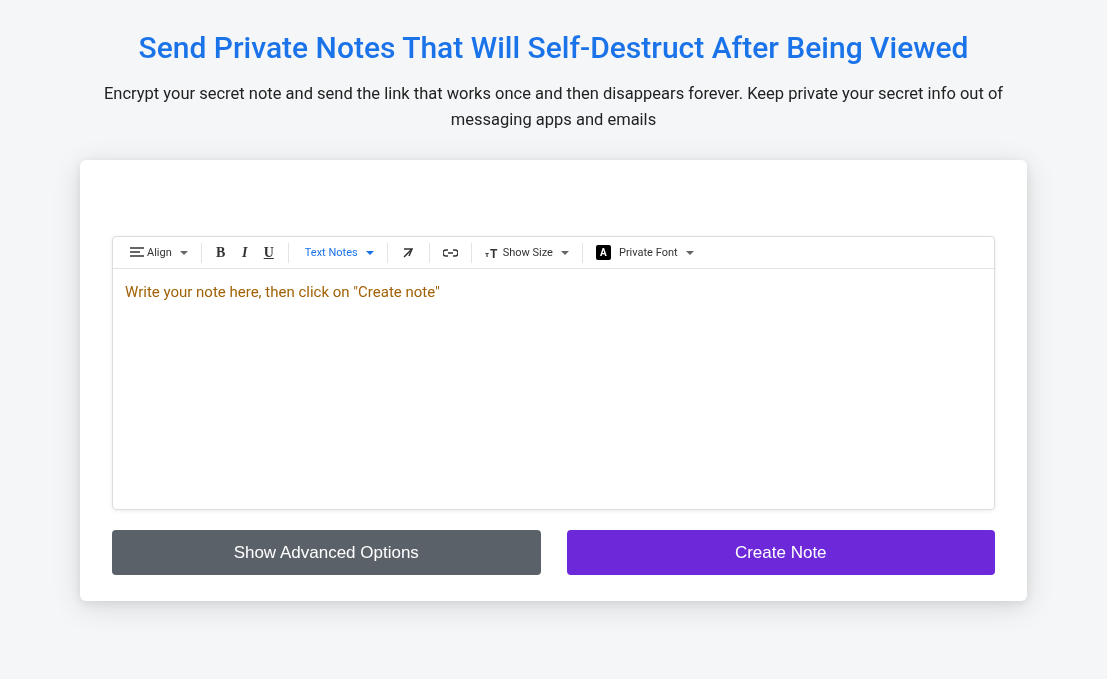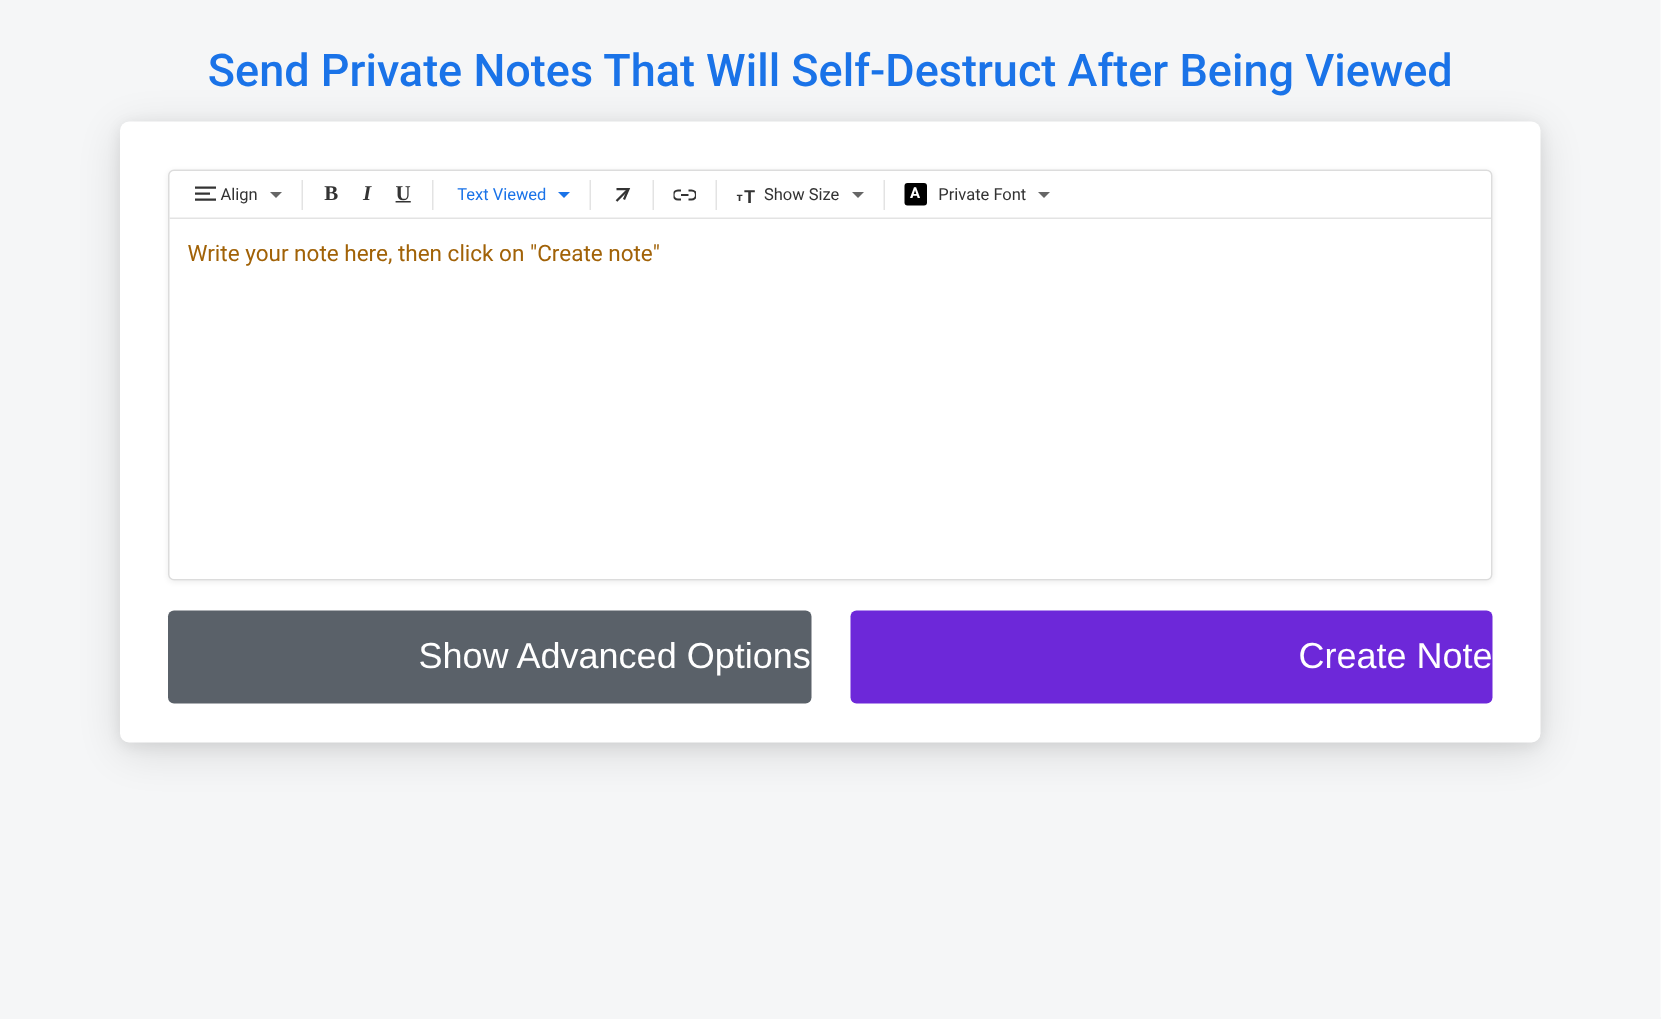--- a/index.html
+++ b/index.html
@@ -31,20 +31,21 @@
   .card {
     background: #fff;
     border-radius: 6px;
     box-shadow: 0 6px 30px rgba(0,0,0,0.12), 0 2px 10px rgba(0,0,0,0.08);
     padding: 32px 32px 26px 32px;
   }
   .editor {
     border: 1px solid #dcdcdc;
     border-radius: 4px;
     box-shadow: 0 1px 4px rgba(0,0,0,0.08);
+    margin-top: 44px;
   }
   .toolbar {
     display: flex;
     align-items: center;
     border-bottom: 1px solid #e3e3e3;
     padding: 2px 4px;
     gap: 0;
     height: 32px;
     font-size: 11px;
     color: #333;
@@ -116,46 +117,46 @@
   }
   .btn-row {
     display: flex;
     gap: 26px;
     margin-top: 20px;
   }
   .btn {
     flex: 1;
     border: none;
     border-radius: 4px;
-    font-size: 24px;
+    font-size: 17px;
     font-weight: 400;
-    height: 62px;
+    height: 45px;
     cursor: pointer;
     color: #fff;
-    text-align: right;
   }
   .btn-secondary { background: #5a6169; }
   .btn-primary { background: #6d28d9; }
   .footer-text {
     text-align: center;
     margin-top: 22px;
     font-size: 16px;
     color: #222;
     line-height: 1.55;
   }
   .footer-text a {
     color: #1a73e8;
     text-decoration: none;
   }
 </style>
 </head>
 <body>
 
 <div class="page">
   <h1 class="title">Send Private Notes That Will Self-Destruct After Being Viewed</h1>
+  <p class="subtitle">Encrypt your secret note and send the link that works once and then disappears forever. Keep private your secret info out of messaging apps and emails</p>
 
   <div class="card">
     <div class="editor">
       <div class="toolbar">
 
         <div class="tb-group">
           <div class="tb-btn">
             <span class="icon-box">
               <svg width="14" height="11" viewBox="0 0 14 11">
                   <line x1="0" y1="1" x2="14" y2="1" stroke="#333" stroke-width="1.5"></line>
@@ -177,21 +178,21 @@
             <span class="italic-letter">I</span>
           </div>
           <div class="tb-btn">
             <span class="underline-letter">U</span>
           </div>
         </div>
         <div class="tb-sep"></div>
 
         <div class="tb-group">
           <div class="tb-btn">
-            <span class="tb-label blue">Text Viewed</span>
+            <span class="tb-label blue">Text Notes</span>
             <span class="caret blue"></span>
           </div>
         </div>
         <div class="tb-sep"></div>
 
         <div class="tb-group">
           <div class="tb-btn">
             <span class="icon-box">
               <svg width="14" height="14" viewBox="0 0 14 14">
                   <path d="M3 3 L11 3 L8 10" stroke="#333" stroke-width="1.5" fill="none"></path>

